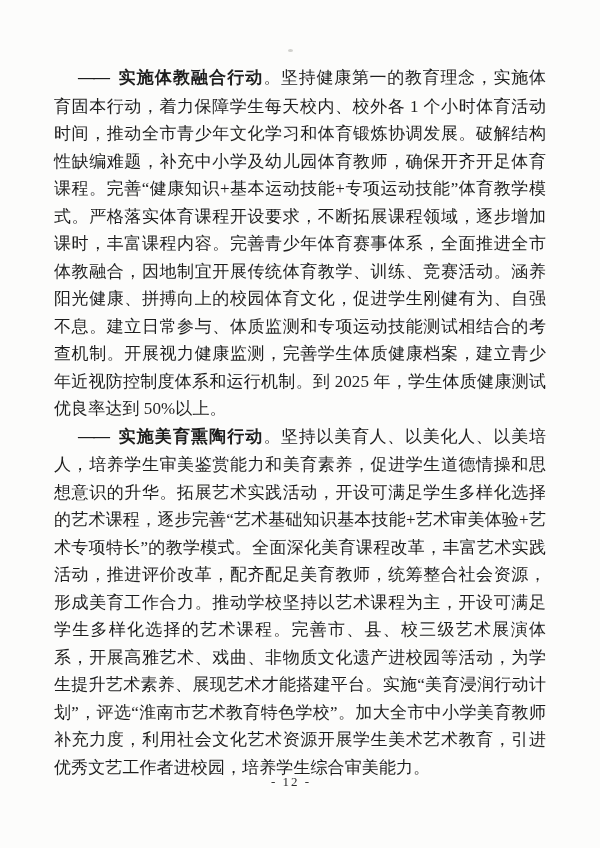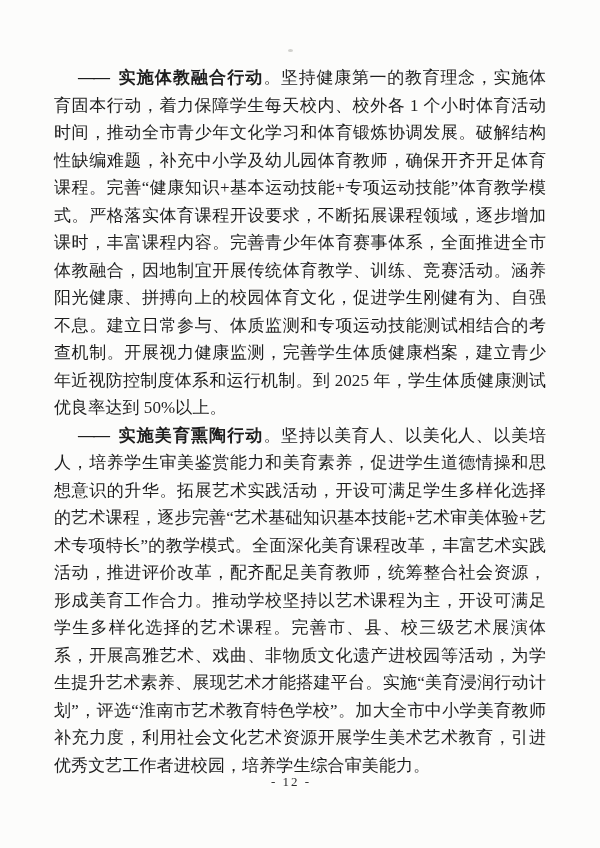--- a/index.html
+++ b/index.html
@@ -41,21 +41,21 @@
     letter-spacing: 0.1px;
     color: #1e1e1e;
   }
   .para .lead-dash {
     font-weight: 700;
     letter-spacing: -2px;
     margin-right: 10px;
   }
   .para .run-in-title {
     font-weight: 700;
-    font-family: Liberation Serif, serif;
+    font-family: Liberation Mono, monospace;
     letter-spacing: 0.5px;
   }
   .para .sep { color: #1e1e1e; }
   .page-number {
     position: absolute;
     top: 774px;
     left: 0;
     width: 100%;
     text-align: center;
     transform: translateX(-9px);

